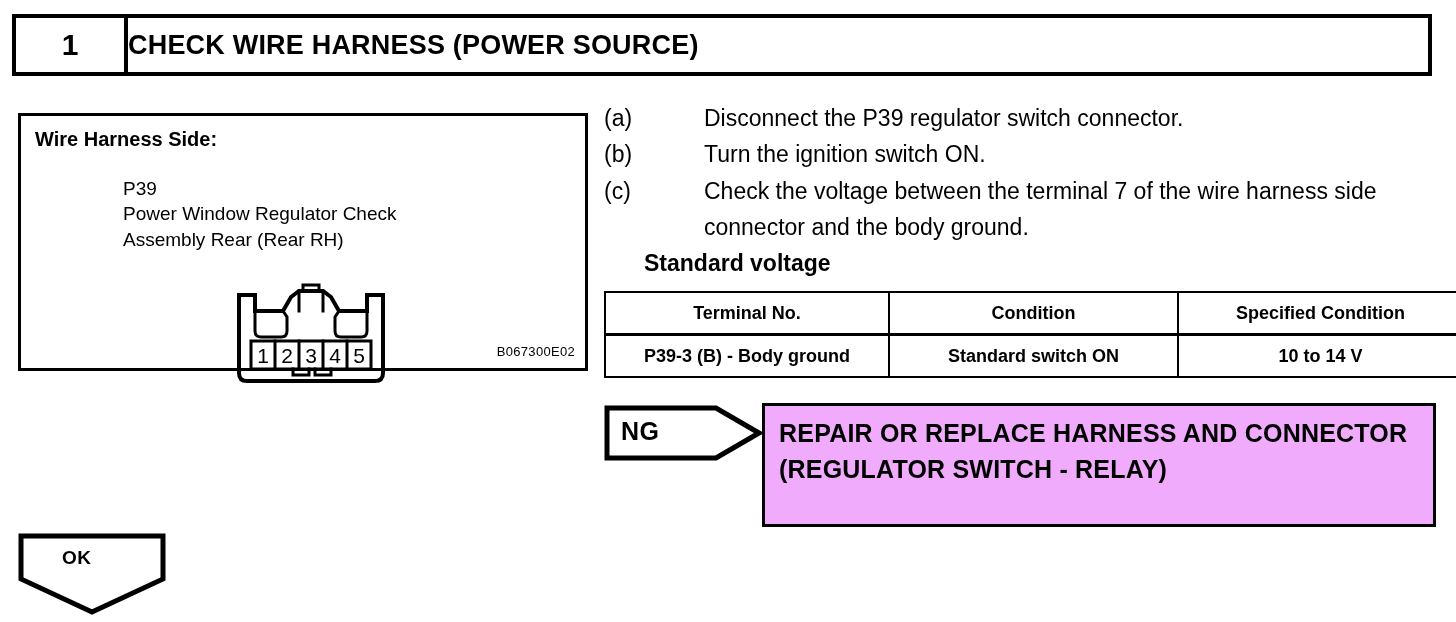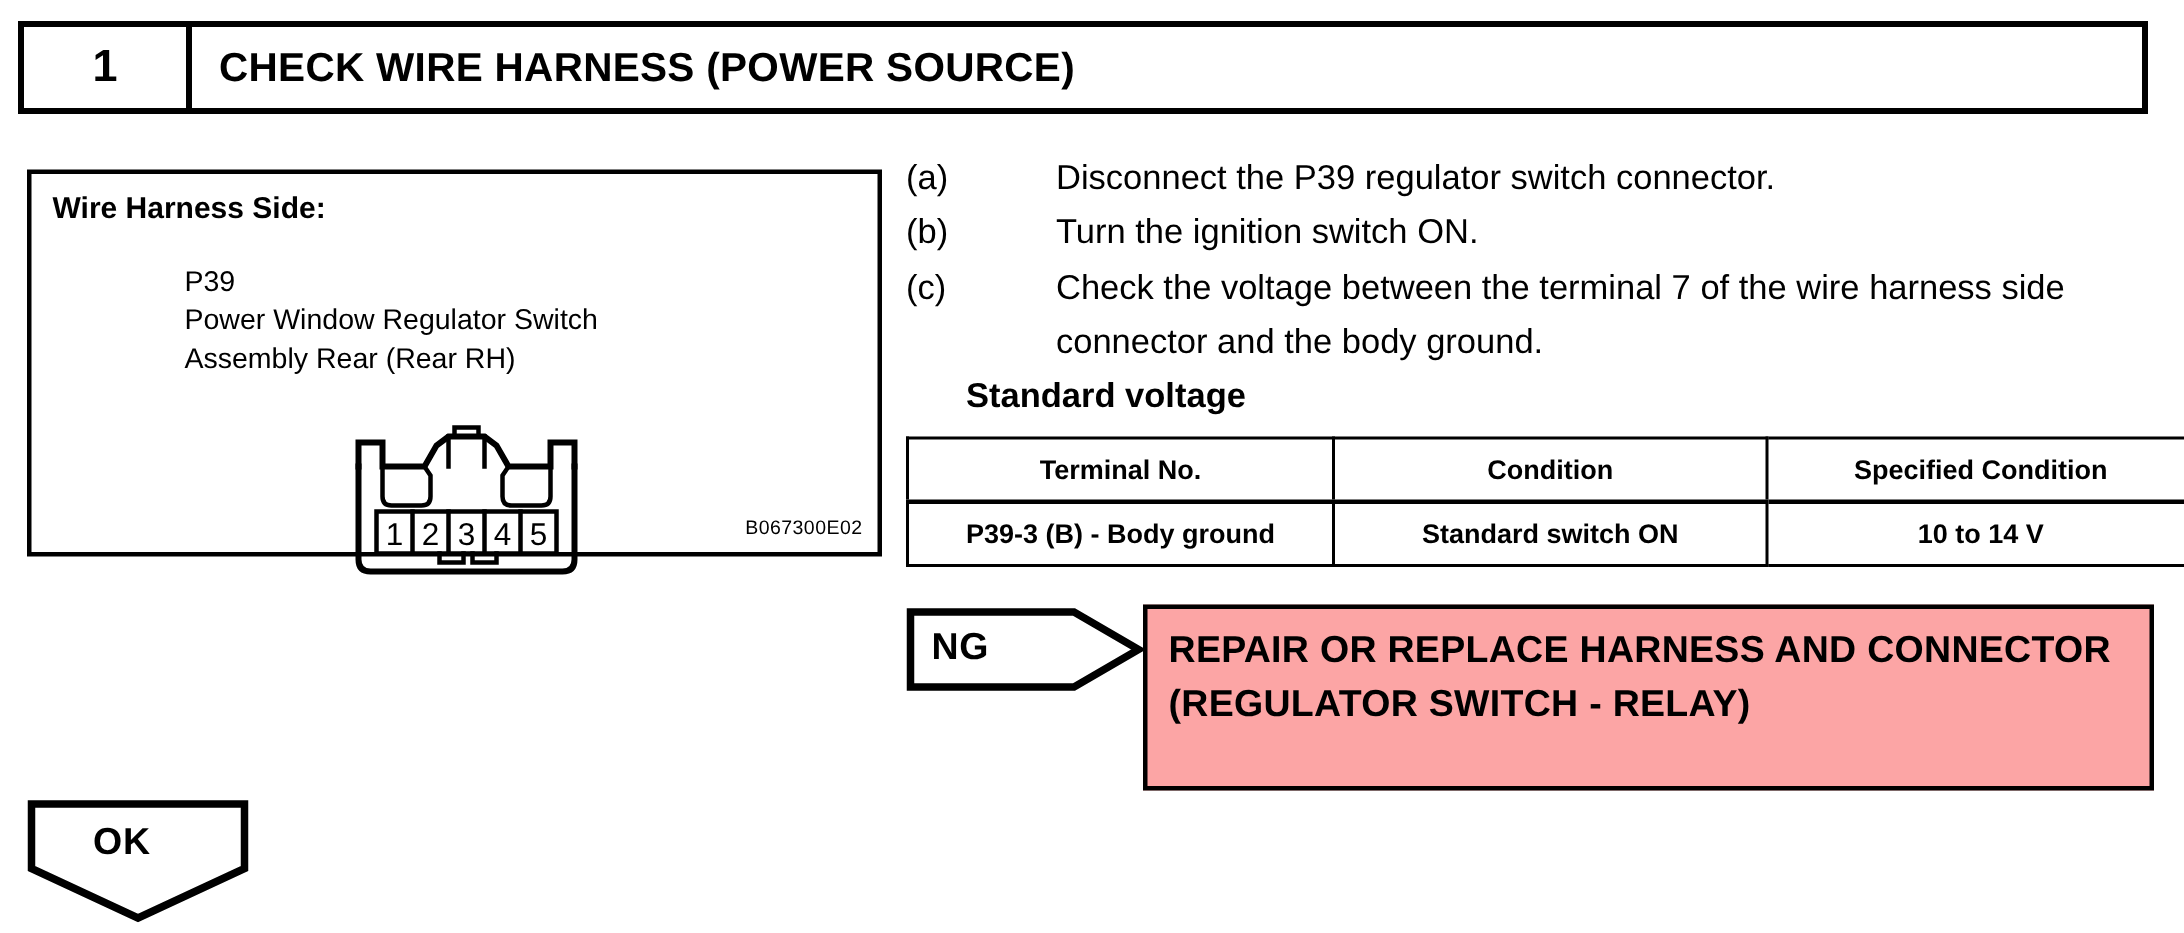--- a/index.html
+++ b/index.html
@@ -40,21 +40,20 @@
   }
   .step-number {
     font-size: 30px;
     font-weight: bold;
     line-height: 1;
   }
   .step-title-cell {
     flex: 1 1 auto;
     display: flex;
     align-items: center;
-    padding-left: 18px;
   }
   .step-title {
     font-size: 27px;
     font-weight: bold;
     letter-spacing: 0.2px;
     white-space: nowrap;
   }
 
   
   .figure-panel {
@@ -178,21 +177,21 @@
   }
   .ng-text-box {
     position: absolute;
     left: 158px;
     top: -2px;
     width: 674px;
     height: 124px;
     border: 3px solid #000;
     box-sizing: border-box;
     padding: 9px 12px 0 14px;
-    background: #fca5a5;
+    background: #f0abfc;
   }
   .ng-text {
     font-size: 25px;
     font-weight: bold;
     line-height: 1.44;
     letter-spacing: 0.2px;
   }
 
   
   .ok-block {
@@ -200,21 +199,21 @@
     left: 18px;
     top: 533px;
     width: 148px;
     height: 82px;
   }
   .ok-block svg { display: block; }
   .ok-label {
     position: absolute;
     left: 44px;
     top: 14px;
-    font-size: 25px;
+    font-size: 19px;
     font-weight: bold;
     letter-spacing: 0.5px;
   }
 </style>
 </head>
 <body>
 
 <div class="step-header">
   <div class="step-number-cell">
     <span class="step-number">1</span>
@@ -222,21 +221,21 @@
   <div class="step-title-cell">
     <span class="step-title">CHECK WIRE HARNESS (POWER SOURCE)</span>
   </div>
 </div>
 
 <div class="figure-panel">
 
   <div class="figure-caption">Wire Harness Side:</div>
 
   <div class="figure-labels"><span>P39</span>
-<span>Power Window Regulator Switch
+<span>Power Window Regulator Check
 Assembly Rear (Rear RH)</span></div>
 
   <div class="connector-wrap">
     <svg width="200" height="120" viewBox="0 0 200 120" xmlns="http://www.w3.org/2000/svg">
       <g fill="none" stroke="#000" stroke-width="4" stroke-linejoin="miter" stroke-linecap="square">
 
         <path d="M 28 30
                  L 28 14
                  L 44 14
                  L 44 30

